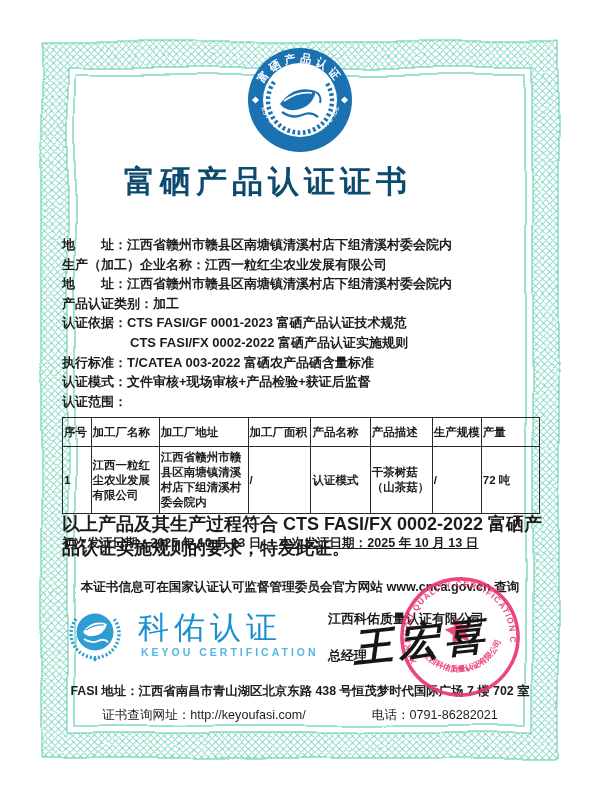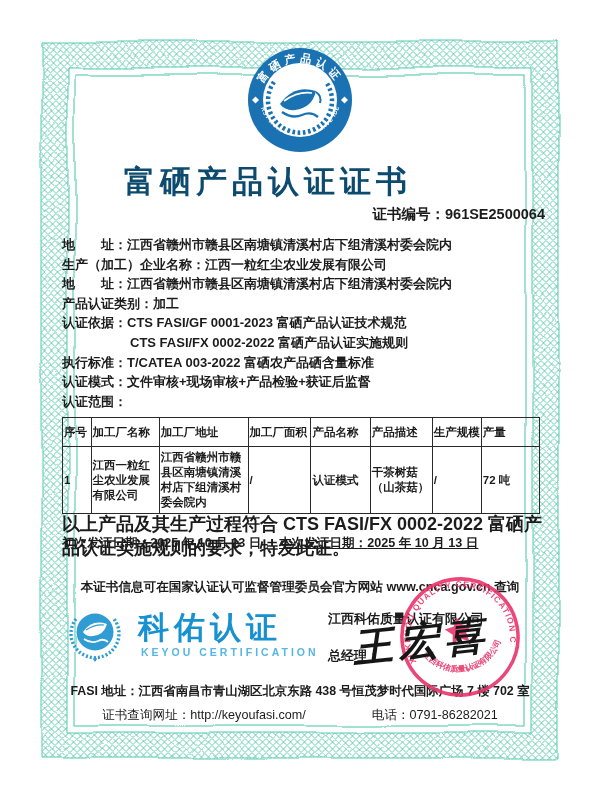--- a/index.html
+++ b/index.html
@@ -27,21 +27,21 @@
   table.scope th{height:24px;}
   table.scope td{height:62px;}
 
   .statement{left:62px;top:512px;width:482px;font-size:18px;font-weight:bold;}
   .dates1{left:62px;top:535px;width:482px;font-size:12.6px;font-weight:bold;}
   .dates1 .right-half{position:absolute;left:217px;top:0;text-decoration:underline;}
   .dates2{left:62px;top:556px;width:482px;font-size:12.6px;font-weight:bold;}
   .querynote{left:0;top:579px;width:600px;text-align:center;font-size:12.6px;font-weight:bold;}
 
   .keyou-emblem{left:62px;top:601px;width:66px;height:66px;}
-  .keyou-cn{left:138px;top:607px;font-size:31px;font-weight:bold;color:#1791d0;letter-spacing:5px;}
+  .keyou-cn{left:138px;top:607px;font-size:31px;font-weight:normal;color:#1791d0;letter-spacing:5px;}
   .keyou-en{left:141px;top:646px;font-size:10.5px;font-weight:bold;color:#55b6e3;letter-spacing:3px;}
 
   .issuer-company{left:328px;top:610px;font-size:13px;font-weight:bold;}
   .manager{left:328px;top:647px;font-size:13px;font-weight:bold;}
   .signature{left:352px;top:612px;width:180px;font-size:40px;font-weight:bold;font-style:italic;
     transform:rotate(-6deg);color:#161616;letter-spacing:6px;white-space:nowrap;}
   .seal{left:398px;top:575px;width:124px;height:124px;transform:rotate(-10deg);opacity:.9;z-index:3;}
 
   .fasi{left:0;top:683px;width:600px;text-align:center;font-size:12.4px;font-weight:bold;}
   .queryline{left:0;top:707px;width:600px;font-size:12.6px;font-weight:normal;display:flex;justify-content:center;gap:66px;}
@@ -88,21 +88,20 @@
     <g>
       <path d="M34,58 q14,-20 36,-13 q-4,17 -21,19 q-10,1 -15,-6z" fill="#1b72b2"></path>
       <path d="M38,55 q14,-10 28,-8" fill="none" stroke="#ffffff" stroke-width="1.6"></path>
       <path d="M36,66 q10,7 20,3 q9,-4 16,2" fill="none" stroke="#1b72b2" stroke-width="2.4"></path>
       <path d="M70,46 q6,4 4,11" fill="none" stroke="#1b72b2" stroke-width="2"></path>
     </g>
   </svg>
 
   <div class="abs title">富硒产品认证证书</div>
 
-  <div class="abs certno"><span>证书编号：</span><span>961SE2500064</span></div>
 
   <div class="abs info">
     <div class="line"><span>地　　址：</span><span>江西省赣州市赣县区南塘镇清溪村店下组清溪村委会院内</span></div>
     <div class="line"><span>生产（加工）企业名称：</span><span>江西一粒红尘农业发展有限公司</span></div>
     <div class="line"><span>地　　址：</span><span>江西省赣州市赣县区南塘镇清溪村店下组清溪村委会院内</span></div>
     <div class="line"><span>产品认证类别：</span><span>加工</span></div>
     <div class="line"><span>认证依据：</span><span>CTS FASI/GF 0001-2023 富硒产品认证技术规范</span></div>
     <div class="line indent"><span>CTS FASI/FX 0002-2022 富硒产品认证实施规则</span></div>
     <div class="line"><span>执行标准：</span><span>T/CATEA 003-2022 富硒农产品硒含量标准</span></div>
     <div class="line"><span>认证模式：</span><span>文件审核+现场审核+产品检验+获证后监督</span></div>

